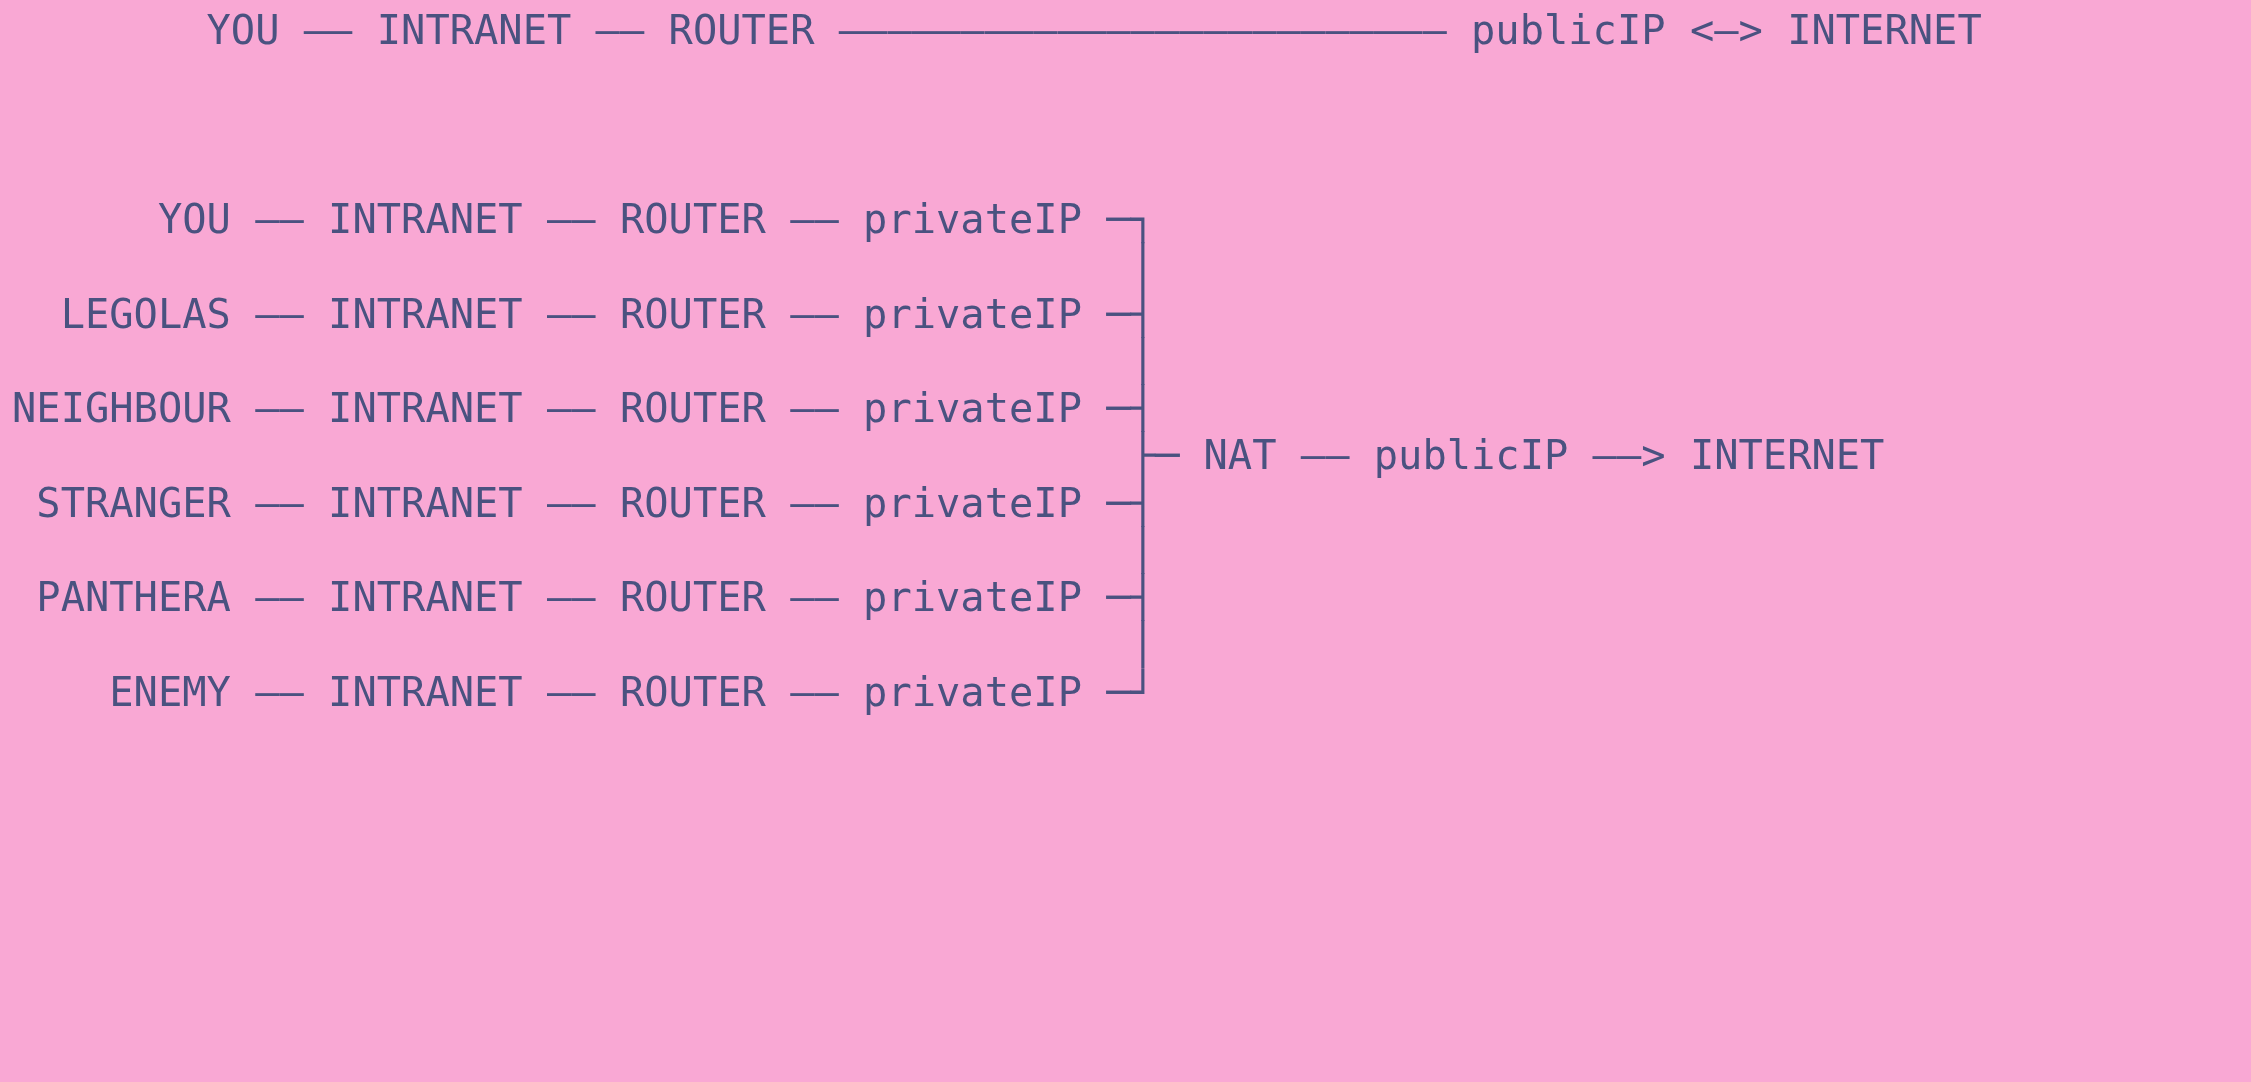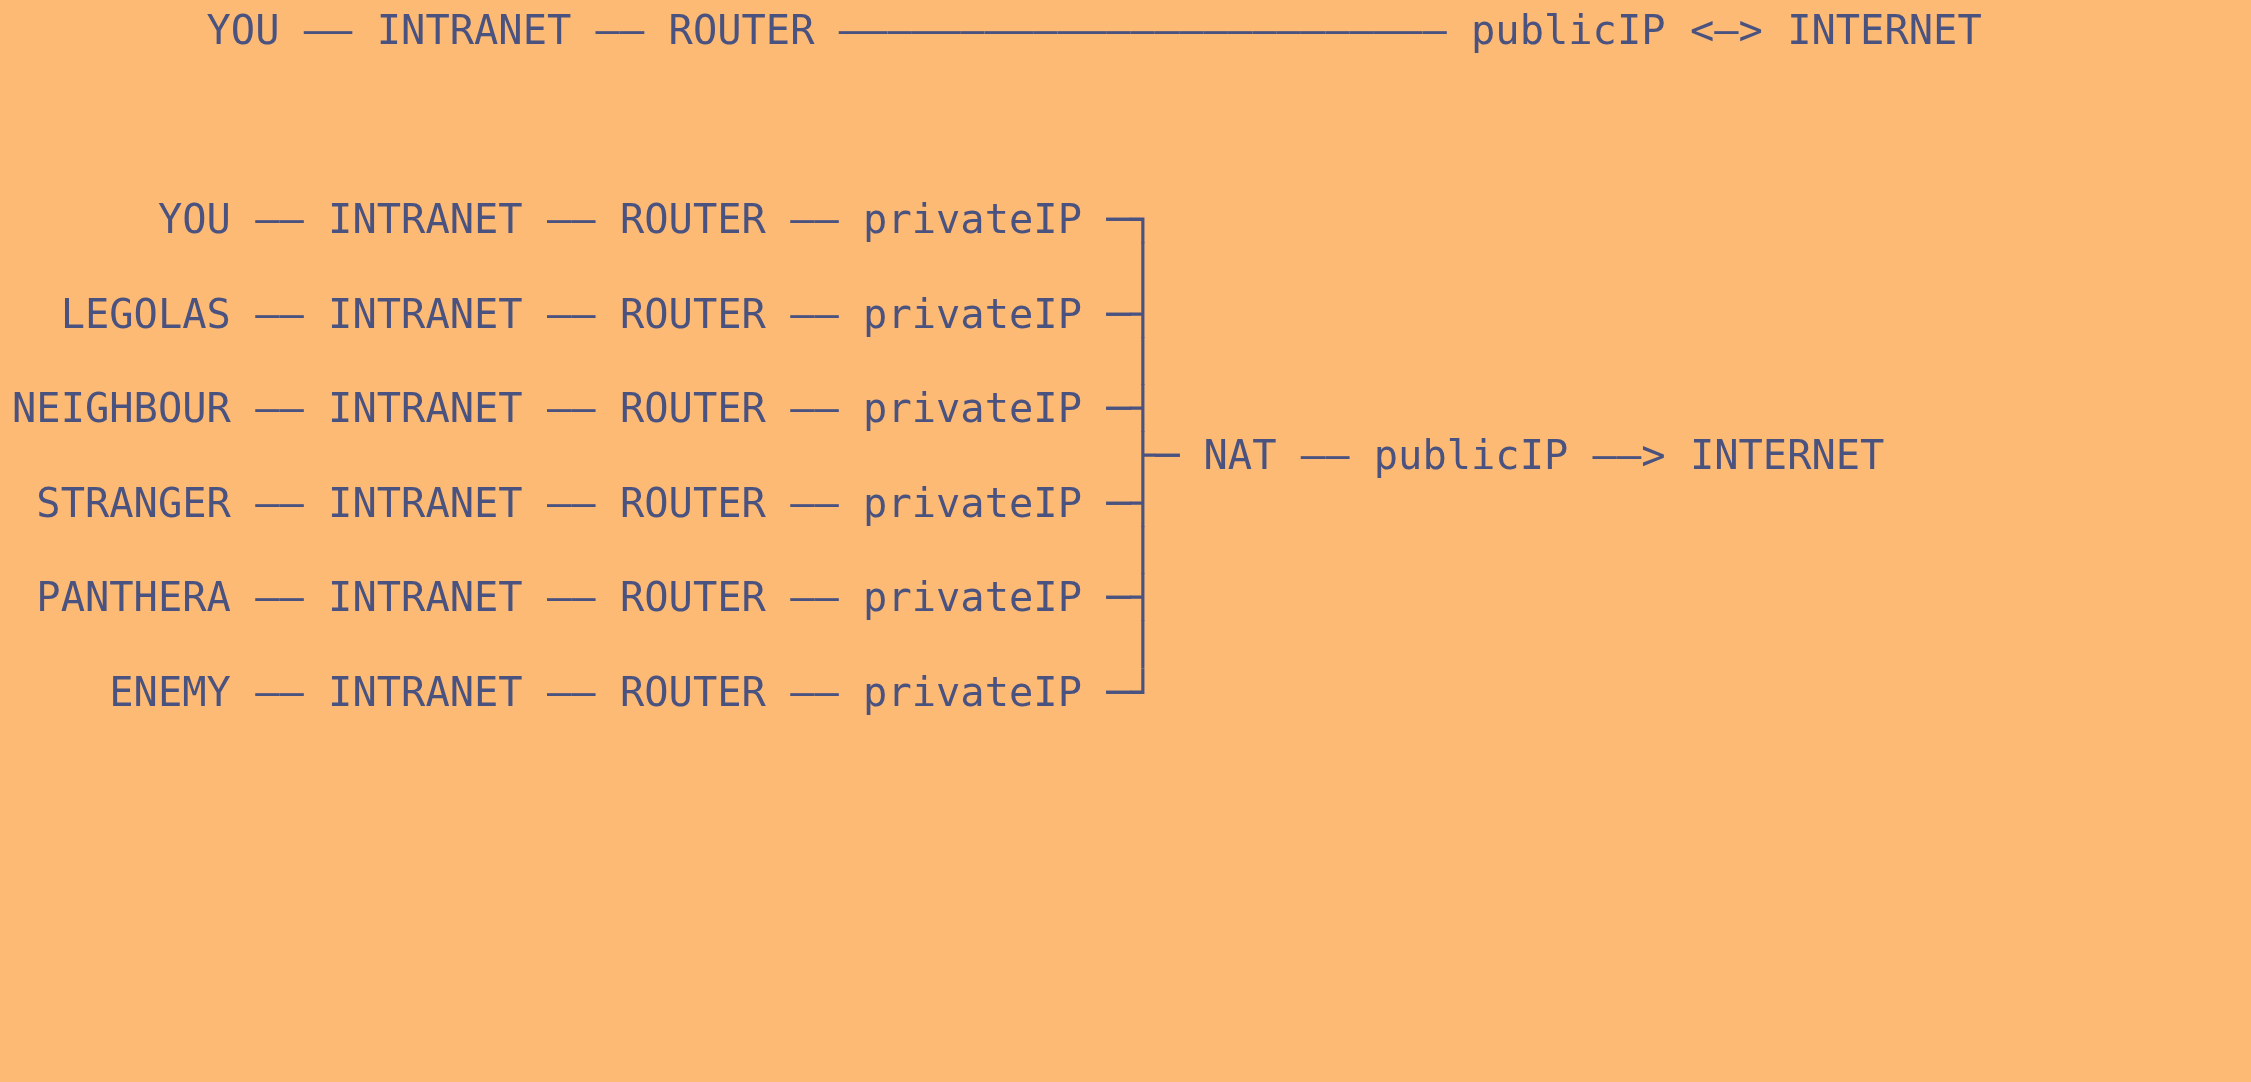--- a/index.html
+++ b/index.html
@@ -34,21 +34,21 @@
     letter-spacing: 0px;
     color: #4a5280;
     white-space: pre;
     font-weight: 400;
     -webkit-font-smoothing: antialiased;
   }
 </style>
 </head>
 <body>
 
-<div id="diagram" style="background: #fdba74;">
+<div id="diagram" style="background: #f9a8d4;">
   <pre class="ascii-art" style="color: rgb(74, 82, 128);">        YOU —— INTRANET —— ROUTER ————————————————————————— publicIP &lt;—&gt; INTERNET
 
 
 
       YOU —— INTRANET —— ROUTER —— privateIP ─┐
                                               │
   LEGOLAS —— INTRANET —— ROUTER —— privateIP ─┤
                                               │
 NEIGHBOUR —— INTRANET —— ROUTER —— privateIP ─┤
                                               ├─ NAT —— publicIP ——&gt; INTERNET

